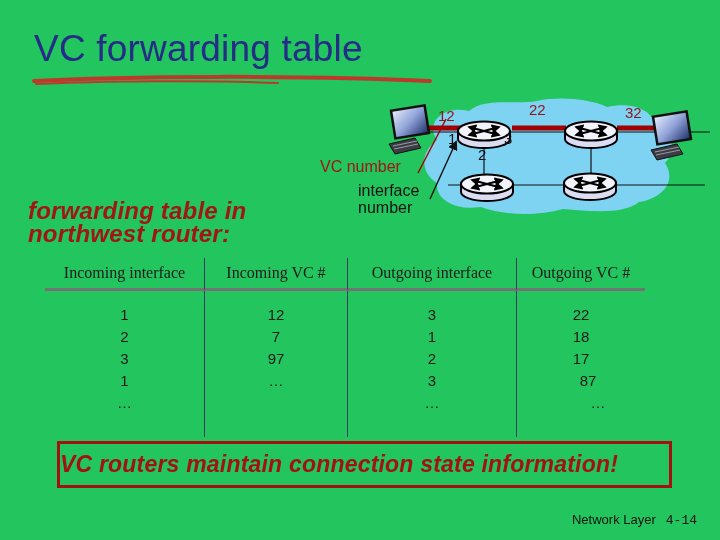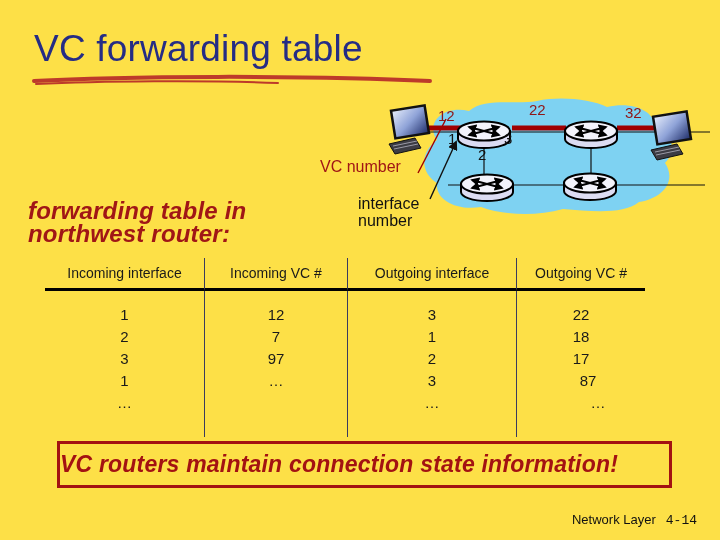--- a/index.html
+++ b/index.html
@@ -1,41 +1,41 @@
 <!DOCTYPE html>
 <html><head>
 <meta charset="utf-8">
 <style>
   html,body{margin:0;padding:0;background:#888;}
   .slide{
-    position:relative;width:720px;height:540px;background:#fde047;
+    position:relative;width:720px;height:540px;background:#22c55e;
     font-family:"Liberation Sans","DejaVu Sans",sans-serif;overflow:hidden;
   }
   .title{
     position:absolute;left:34px;top:28px;font-size:37px;color:#252c85;
     letter-spacing:0.2px;white-space:nowrap;
   }
   .title-underline{position:absolute;left:28px;top:72px;}
   .diagram-svg{position:absolute;left:385px;top:95px;}
   .lbl{position:absolute;font-size:15px;white-space:nowrap;}
   .vc-red{color:#8f1616;}
   .blk{color:#111;}
   .vc-number-lbl{position:absolute;left:320px;top:158px;font-size:16px;color:#a01616;white-space:nowrap;text-align:center;}
-  .if-number-lbl{position:absolute;left:358px;top:182px;font-size:16px;line-height:17px;color:#111;margin-top:13px;}
+  .if-number-lbl{position:absolute;left:358px;top:182px;font-size:16px;line-height:17px;color:#111;}
   .caption{
     position:absolute;left:28px;top:199px;font-size:24px;font-style:italic;font-weight:600;
     color:#a01616;line-height:23px;white-space:nowrap;letter-spacing:0.2px;
   }
   .vc-table{
     position:absolute;left:45px;top:258px;display:grid;
     grid-template-columns:160px 143px 169px 128px;color:#1a1a1a;
   }
   .th{
     height:30px;display:flex;align-items:center;justify-content:center;
-    font-size:14px;border-bottom:3px solid #000000;white-space:nowrap;
+    font-size:16px;border-bottom:3px solid #737373;white-space:nowrap;font-family:Liberation Serif, serif;
   }
   .col-div{border-right:1px solid #3a3a5e;}
   .tcol{
     min-height:133px;text-align:center;padding-top:13px;font-size:15px;line-height:22px;
   }
   .banner{
     position:absolute;left:57px;top:441px;width:609px;height:41px;
     border:3px solid #a31212;display:flex;align-items:center;justify-content:flex-start;
   }
   .banner-text{

